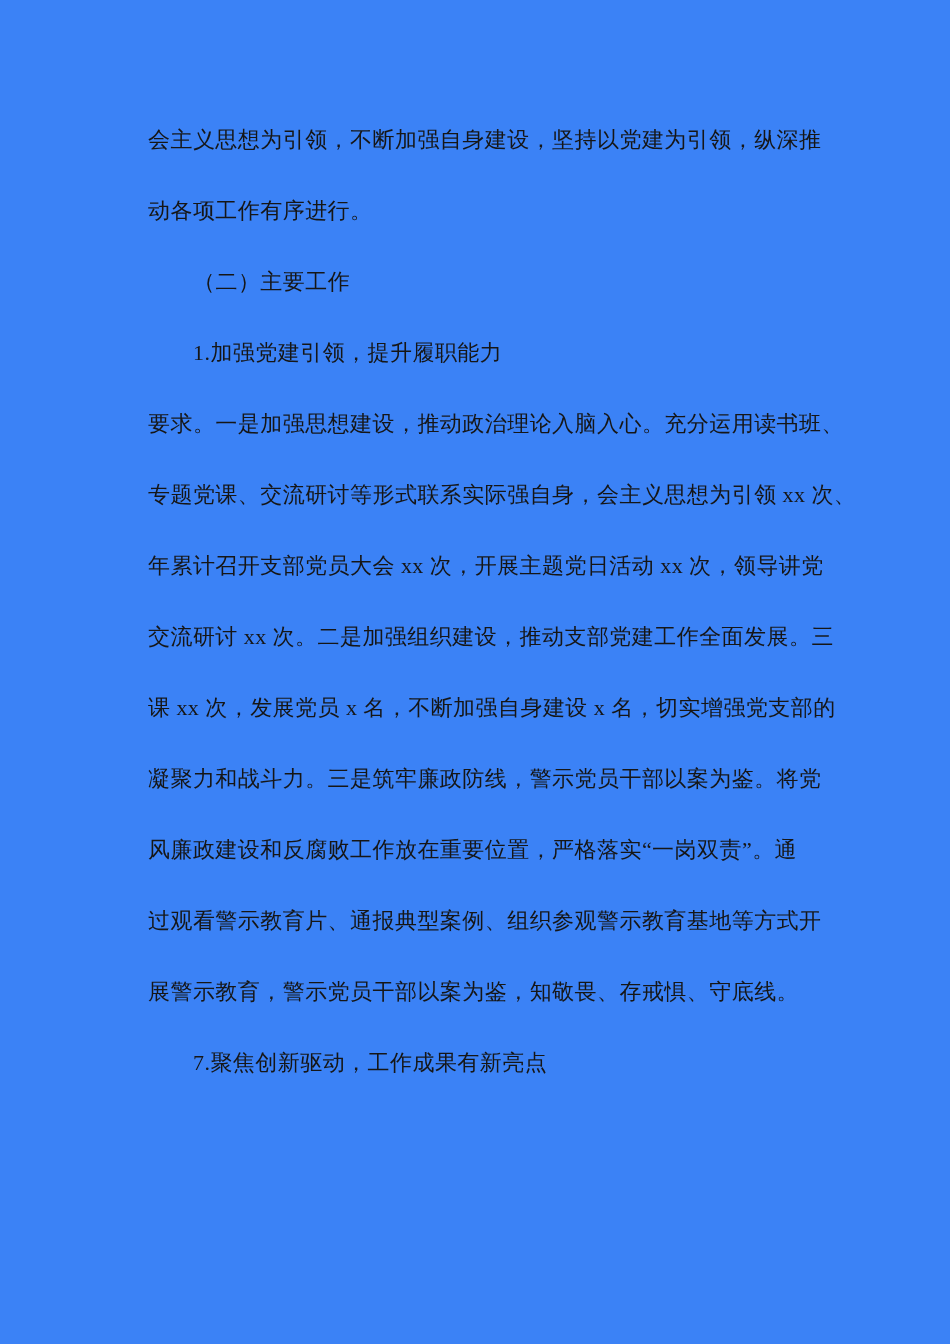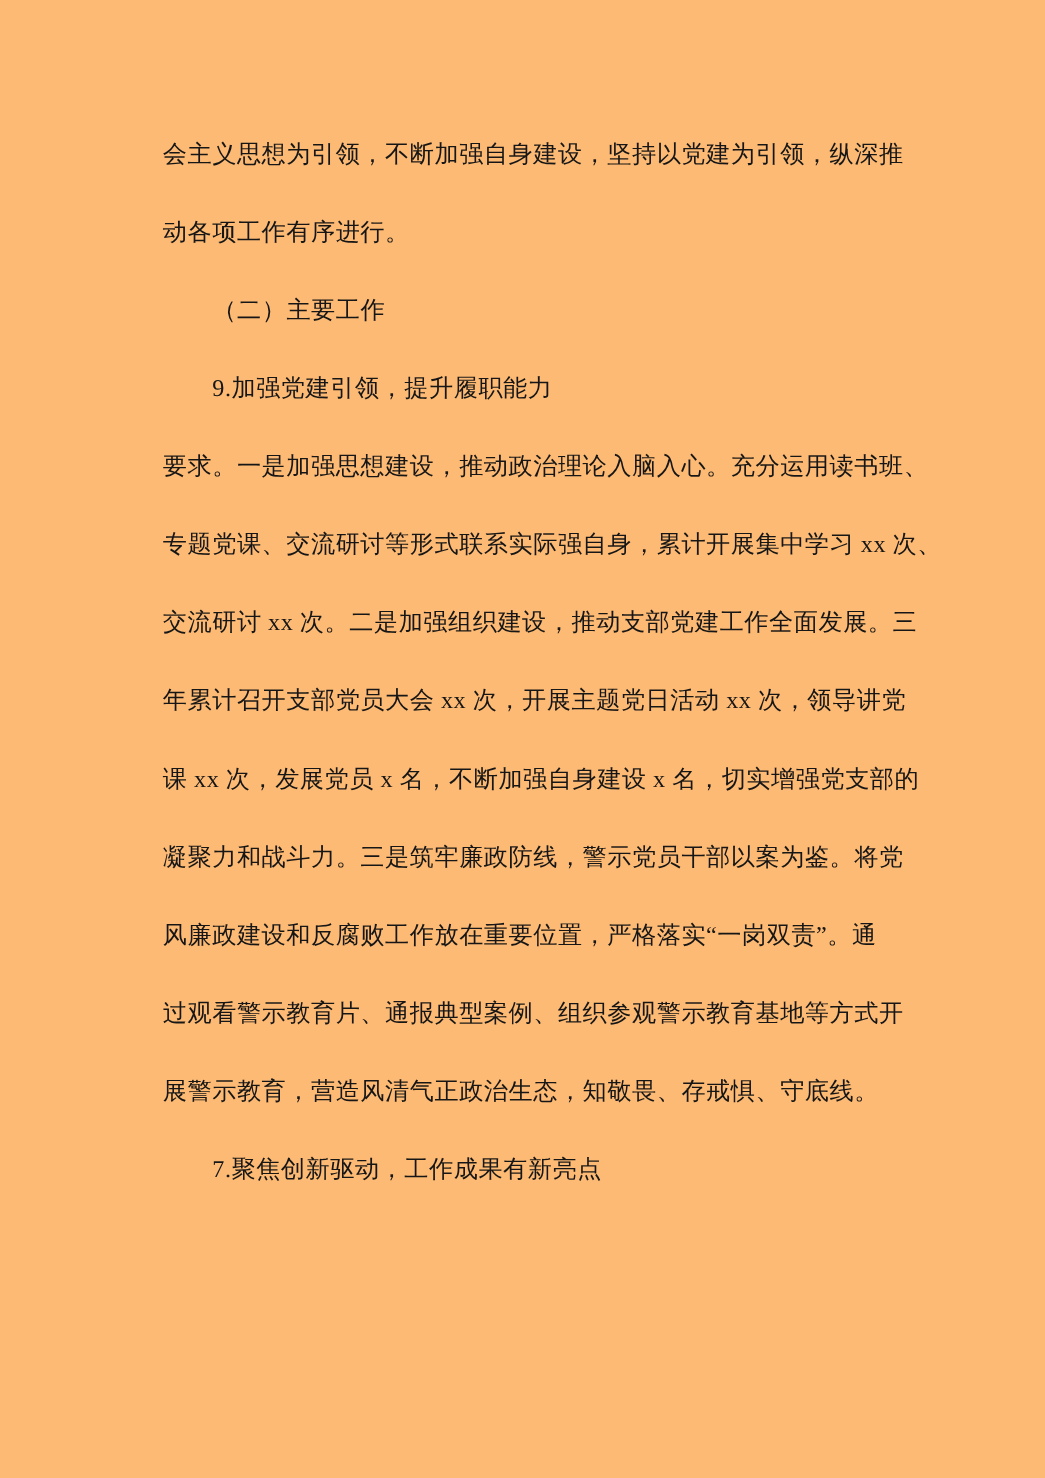--- a/index.html
+++ b/index.html
@@ -4,21 +4,21 @@
 <style>
   html, body {
     margin: 0;
     padding: 0;
     background: #ffffff;
   }
   .page {
     position: relative;
     width: 950px;
     height: 1344px;
-    background: #fdba74;
+    background: #3b82f6;
     overflow: hidden;
     font-family: "Liberation Serif", "DejaVu Serif", serif;
   }
   .text-block {
     position: absolute;
     left: 148px;
     top: 104px;
     width: 676px;
   }
   .line {
@@ -35,25 +35,25 @@
   }
 </style>
 </head>
 <body>
 
 <div class="page">
   <div class="text-block" id="doc-body" style="color: rgb(22, 22, 22);">
       <div class="line">会主义思想为引领，不断加强自身建设，坚持以党建为引领，纵深推</div>
       <div class="line">动各项工作有序进行。</div>
       <div class="line indent">（二）主要工作</div>
-      <div class="line indent">9.加强党建引领，提升履职能力</div>
+      <div class="line indent">1.加强党建引领，提升履职能力</div>
       <div class="line">要求。一是加强思想建设，推动政治理论入脑入心。充分运用读书班、</div>
-      <div class="line">专题党课、交流研讨等形式联系实际强自身，累计开展集中学习 xx 次、</div>
+      <div class="line">专题党课、交流研讨等形式联系实际强自身，会主义思想为引领 xx 次、</div>
+      <div class="line">年累计召开支部党员大会 xx 次，开展主题党日活动 xx 次，领导讲党</div>
       <div class="line">交流研讨 xx 次。二是加强组织建设，推动支部党建工作全面发展。三</div>
-      <div class="line">年累计召开支部党员大会 xx 次，开展主题党日活动 xx 次，领导讲党</div>
       <div class="line">课 xx 次，发展党员 x 名，不断加强自身建设 x 名，切实增强党支部的</div>
       <div class="line">凝聚力和战斗力。三是筑牢廉政防线，警示党员干部以案为鉴。将党</div>
       <div class="line">风廉政建设和反腐败工作放在重要位置，严格落实“一岗双责”。通</div>
       <div class="line">过观看警示教育片、通报典型案例、组织参观警示教育基地等方式开</div>
-      <div class="line">展警示教育，营造风清气正政治生态，知敬畏、存戒惧、守底线。</div>
+      <div class="line">展警示教育，警示党员干部以案为鉴，知敬畏、存戒惧、守底线。</div>
       <div class="line indent">7.聚焦创新驱动，工作成果有新亮点</div>
     </div>
 </div>
 
 </body></html>

